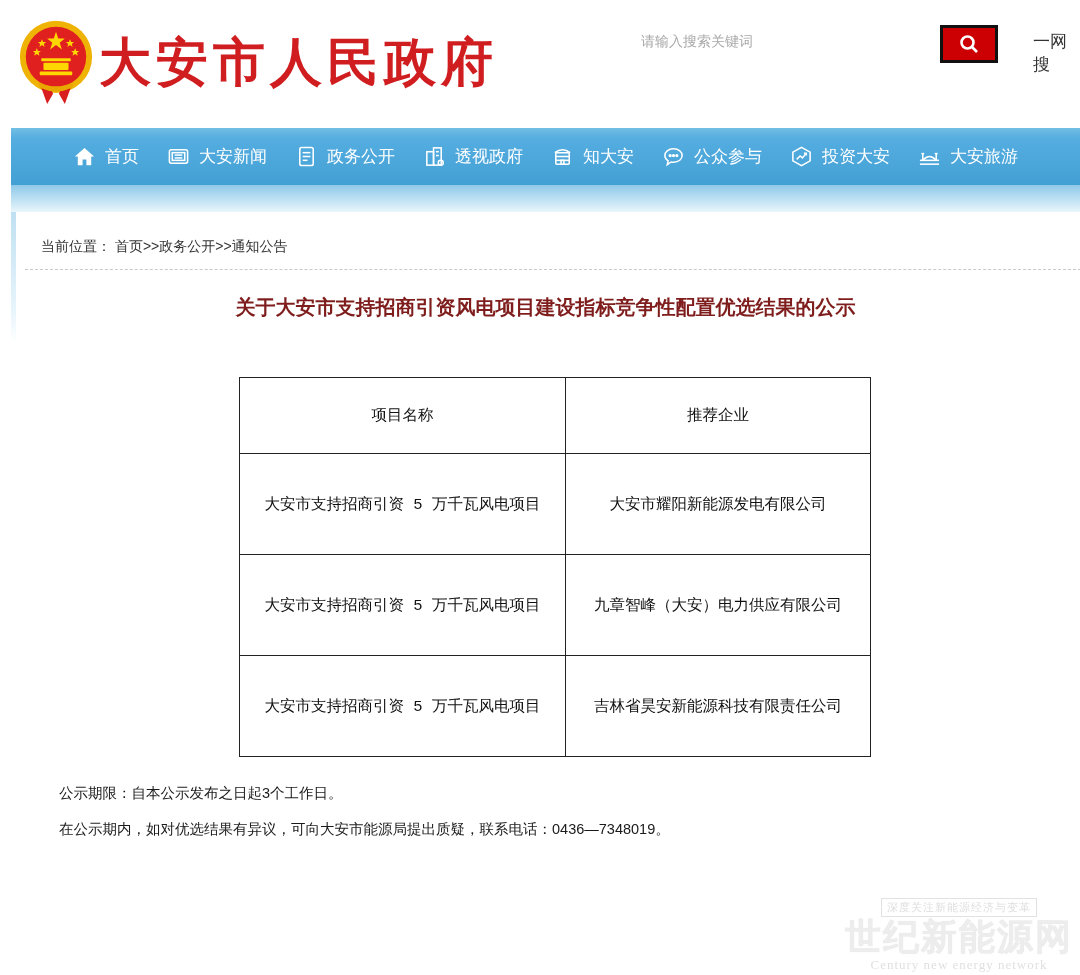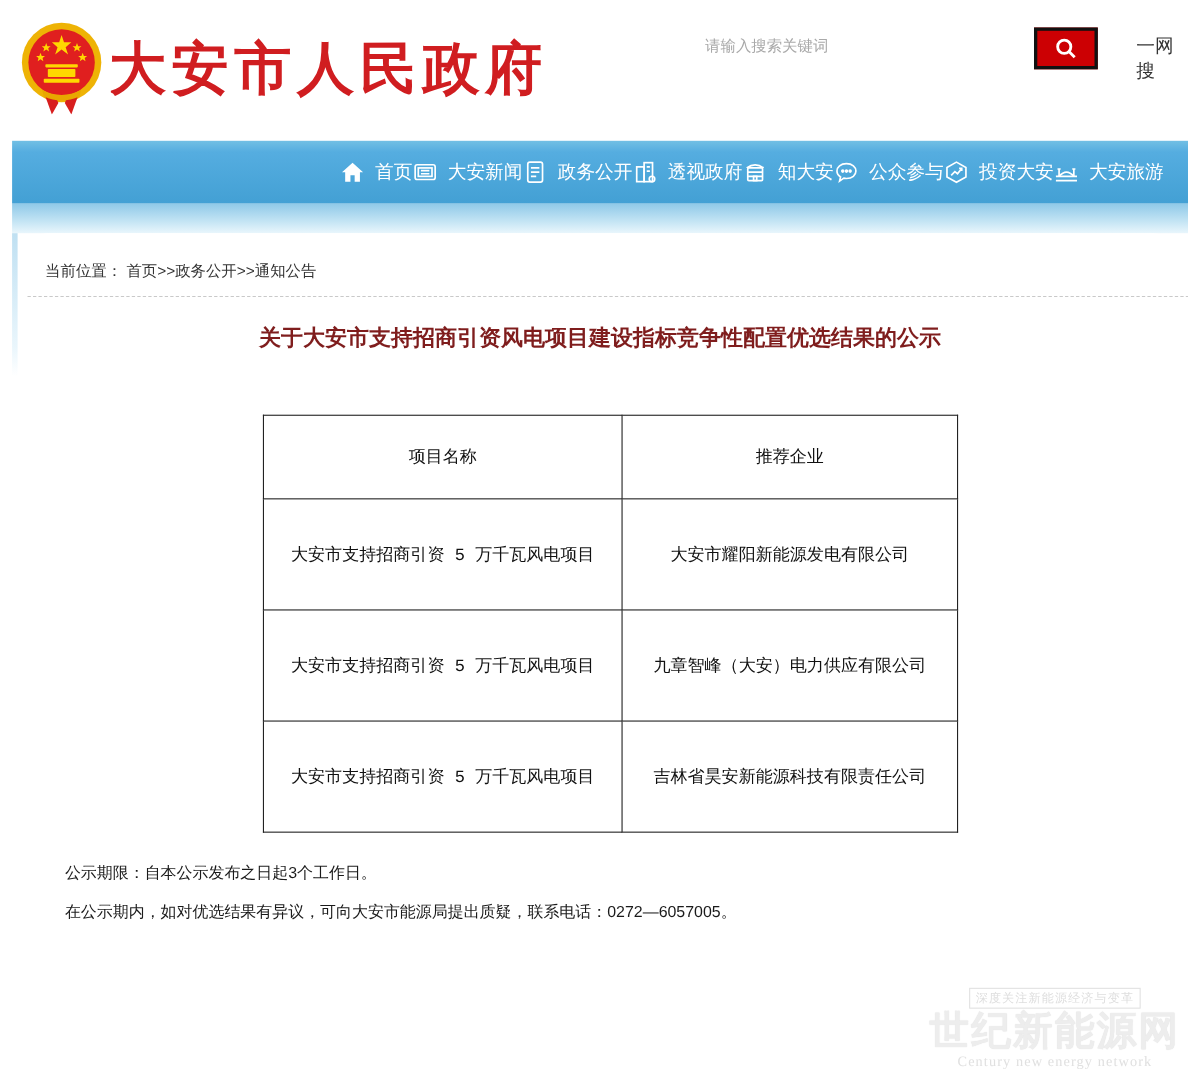--- a/index.html
+++ b/index.html
@@ -9,21 +9,21 @@
   
   .header { position:relative; height:128px; background:#fff; }
   .emblem { position:absolute; left:8px; top:20px; width:74px; height:84px; }
   .site-title { position:absolute; left:88px; top:28px; font-size:52px; font-weight:900; color:#d01d20; letter-spacing:5px; font-family:"Liberation Serif","DejaVu Serif",serif; white-space:nowrap; }
   .search-input { position:absolute; left:630px; top:26px; width:230px; height:30px; border:none; outline:none; font-size:14px; color:#333; background:transparent; }
   .search-input::placeholder { color:#a9a9a9; }
   .search-btn { position:absolute; left:929px; top:25px; width:58px; height:38px; background:#cc0003; border:3px solid #111; display:flex; align-items:center; justify-content:center; cursor:pointer; }
   .onesearch { position:absolute; left:1022px; top:30px; font-size:17px; color:#333; cursor:pointer; }
 
   
-  .nav { position:relative; height:57px; background:linear-gradient(#72bfe4 0%, #55ade0 18%, #43a0d4 100%); display:flex; align-items:center; justify-content:flex-end; padding:0 22px; }
+  .nav { position:relative; height:57px; background:linear-gradient(#72bfe4 0%, #55ade0 18%, #43a0d4 100%); display:flex; align-items:center; justify-content:center; padding:0 22px;gap:28px; }
   .nav-item { display:flex; align-items:center; gap:9px; color:#fff; font-size:17px; cursor:pointer; white-space:nowrap; }
   .nav-item svg { display:block; }
 
   
   .cloudband { height:27px; background:linear-gradient(180deg,#8fc9e8 0%, #bfe2f3 55%, #e9f6fc 100%); }
 
   
   .content { position:relative; height:763px; background:#fff;border-radius:32px; }
   .left-strip { position:absolute; left:0; top:0; width:5px; height:130px; background:linear-gradient(#bfe0f2,#eaf6fc 80%,transparent); }
   .breadcrumb { padding:26px 0 0 30px; font-size:14px; color:#333; }
@@ -194,21 +194,21 @@
         <td>九章智峰（大安）电力供应有限公司</td>
       </tr>
       <tr>
         <td>大安市支持招商引资 5 万千瓦风电项目</td>
         <td>吉林省昊安新能源科技有限责任公司</td>
       </tr>
     </tbody>
       </table>
 
     <p class="footer-line1">公示期限：自本公示发布之日起3个工作日。</p>
-    <p class="footer-line2">在公示期内，如对优选结果有异议，可向大安市能源局提出质疑，联系电话：0272—6057005。</p>
+    <p class="footer-line2">在公示期内，如对优选结果有异议，可向大安市能源局提出质疑，联系电话：0436—7348019。</p>
 
     <div class="watermark">
       <div><span class="wm-tagline">深度关注新能源经济与变革</span></div>
       <div class="wm-title">世纪新能源网</div>
       <div class="wm-sub">Century new energy network</div>
     </div>
   </div>
 
 </div>
 

